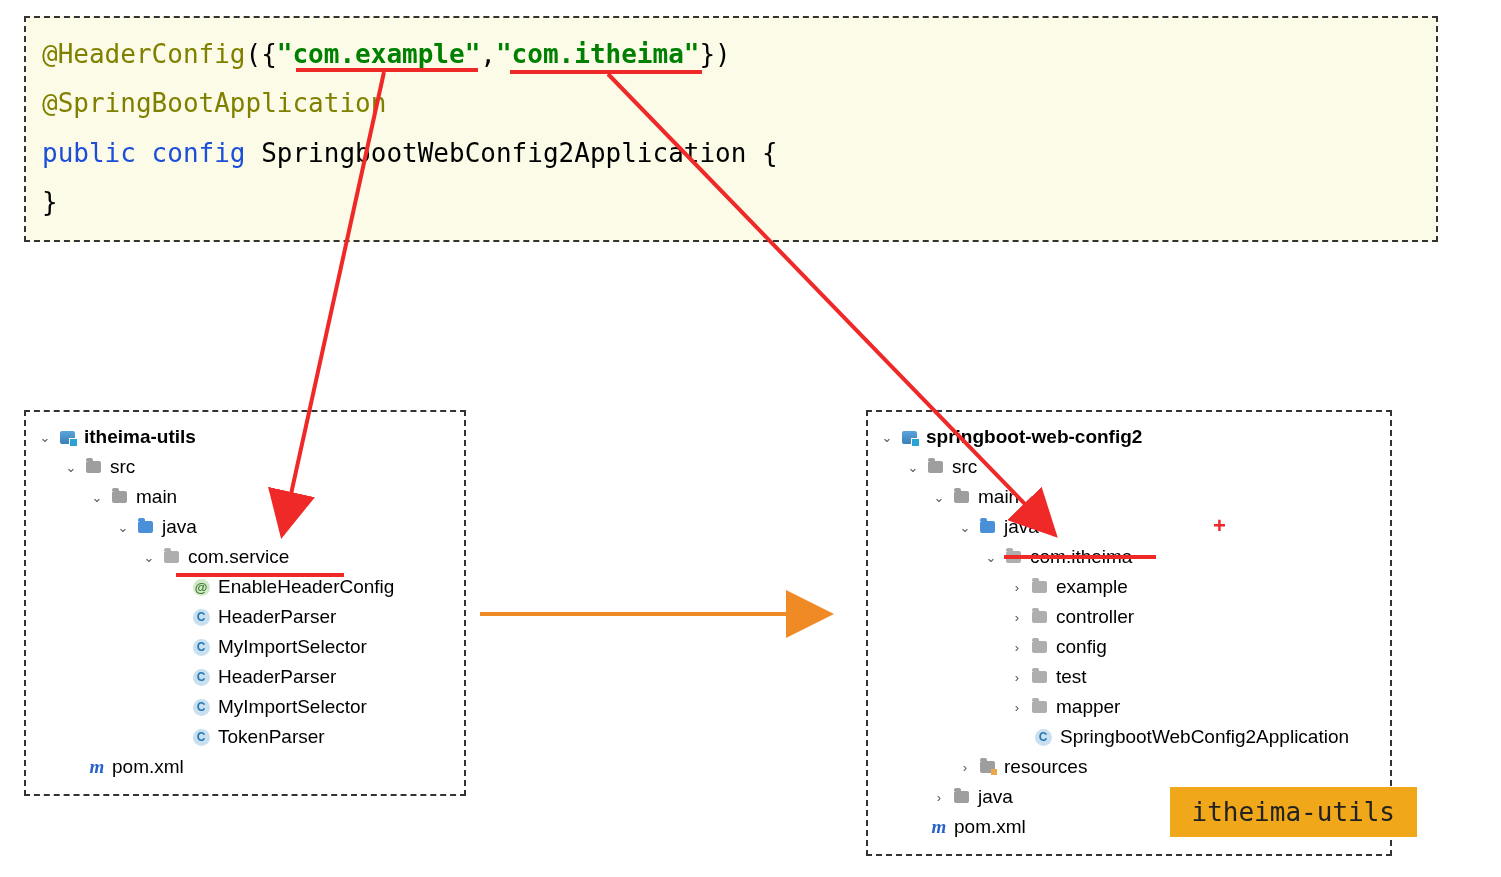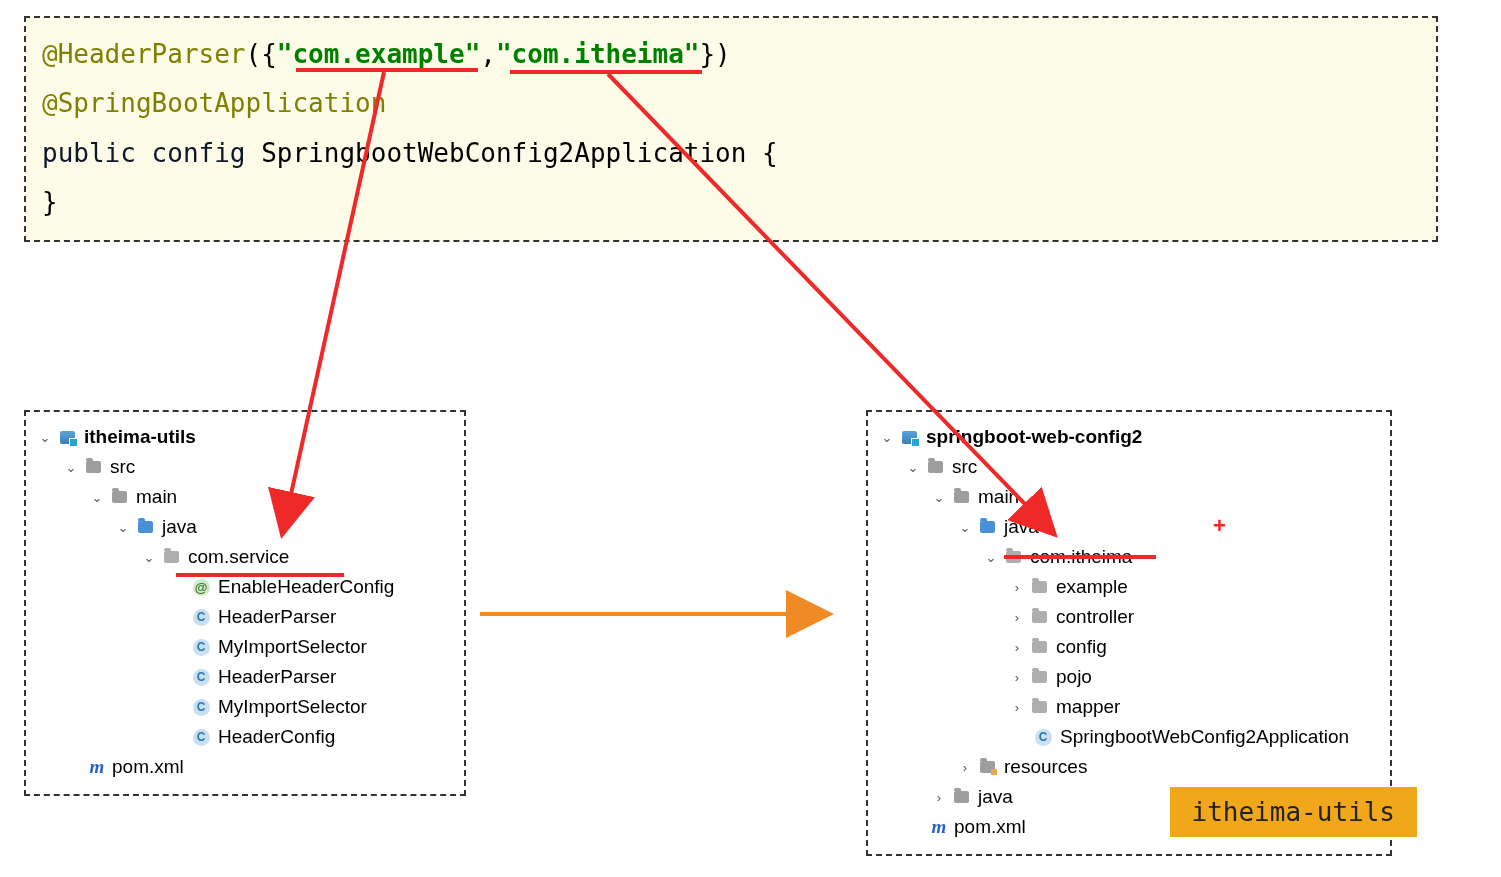--- a/index.html
+++ b/index.html
@@ -6,21 +6,21 @@
   body { width: 1501px; height: 877px; background: #fff; font-family: Consolas, 'Courier New', monospace; position: relative; overflow: hidden; }
 
   .code-block {
     position: absolute; left: 24px; top: 16px; width: 1414px;
     border: 2px dashed #333; background: #fbfbe8; padding: 12px 16px;
     font-size: 26px; line-height: 1.9; font-family: Consolas, monospace;
   }
   .a-anno { color: #808000; }
   .a-paren { color: #000; }
   .a-str { color: #008000; font-weight: bold; }
-  .a-kw { color: #0f172a; }
+  .a-kw { color: #1d4ed8; }
   .a-name { color: #000; }
   .a-brace { color: #000; }
 
   .tree-panel {
     position: absolute; border: 2px dashed #333; background: #fff;
     font-family: "Segoe UI", Arial, sans-serif; font-size: 19px;
     padding: 10px 14px 12px 10px; color: #000;
   }
   .left-panel { left: 24px; top: 410px; width: 442px; }
   .right-panel { left: 866px; top: 410px; width: 526px; }
@@ -56,21 +56,21 @@
   .red-plus {
     position: absolute; left: 1213px; top: 513px; color: #ef2828;
     font-size: 22px; font-weight: bold; font-family: Arial, sans-serif;
   }
 </style>
 </head>
 <body>
 
 <div class="code-block">
   <div>
-    <span class="a-anno">@HeaderParser</span><span class="a-paren">({</span><span class="a-str">"com.example"</span><span class="a-paren">,</span><span class="a-str">"com.itheima"</span><span class="a-paren">})</span>
+    <span class="a-anno">@HeaderConfig</span><span class="a-paren">({</span><span class="a-str">"com.example"</span><span class="a-paren">,</span><span class="a-str">"com.itheima"</span><span class="a-paren">})</span>
   </div>
   <div>
     <span class="a-anno">@SpringBootApplication</span>
   </div>
   <div>
     <span class="a-kw">public</span>
     <span class="a-kw">config</span>
     <span class="a-name">SpringbootWebConfig2Application</span>
     <span class="a-brace">{</span>
   </div>
@@ -188,21 +188,21 @@
   <div class="row">
     <span class="indent"></span>
       <span class="indent"></span>
       <span class="indent"></span>
       <span class="indent"></span>
       <span class="indent"></span>
       <span class="indent"></span>
     <span class="ico">
         <span class="icon-c">C</span>
       </span>
-    <span class="txt">HeaderConfig</span>
+    <span class="txt">TokenParser</span>
   </div>
   <div class="row">
     <span class="indent"></span>
       <span class="indent"></span>
     <span class="icon-m">m</span>
     <span class="txt">pom.xml</span>
   </div>
 </div>
 
 <div class="tree-panel right-panel">
@@ -290,21 +290,21 @@
   <div class="row">
     <span class="indent"></span>
       <span class="indent"></span>
       <span class="indent"></span>
       <span class="indent"></span>
       <span class="indent"></span>
     <span class="chev">›</span>
     <span class="ico">
         <span class="icon-pkg"></span>
       </span>
-    <span class="txt">pojo</span>
+    <span class="txt">test</span>
   </div>
   <div class="row">
     <span class="indent"></span>
       <span class="indent"></span>
       <span class="indent"></span>
       <span class="indent"></span>
       <span class="indent"></span>
     <span class="chev">›</span>
     <span class="ico">
         <span class="icon-pkg"></span>

